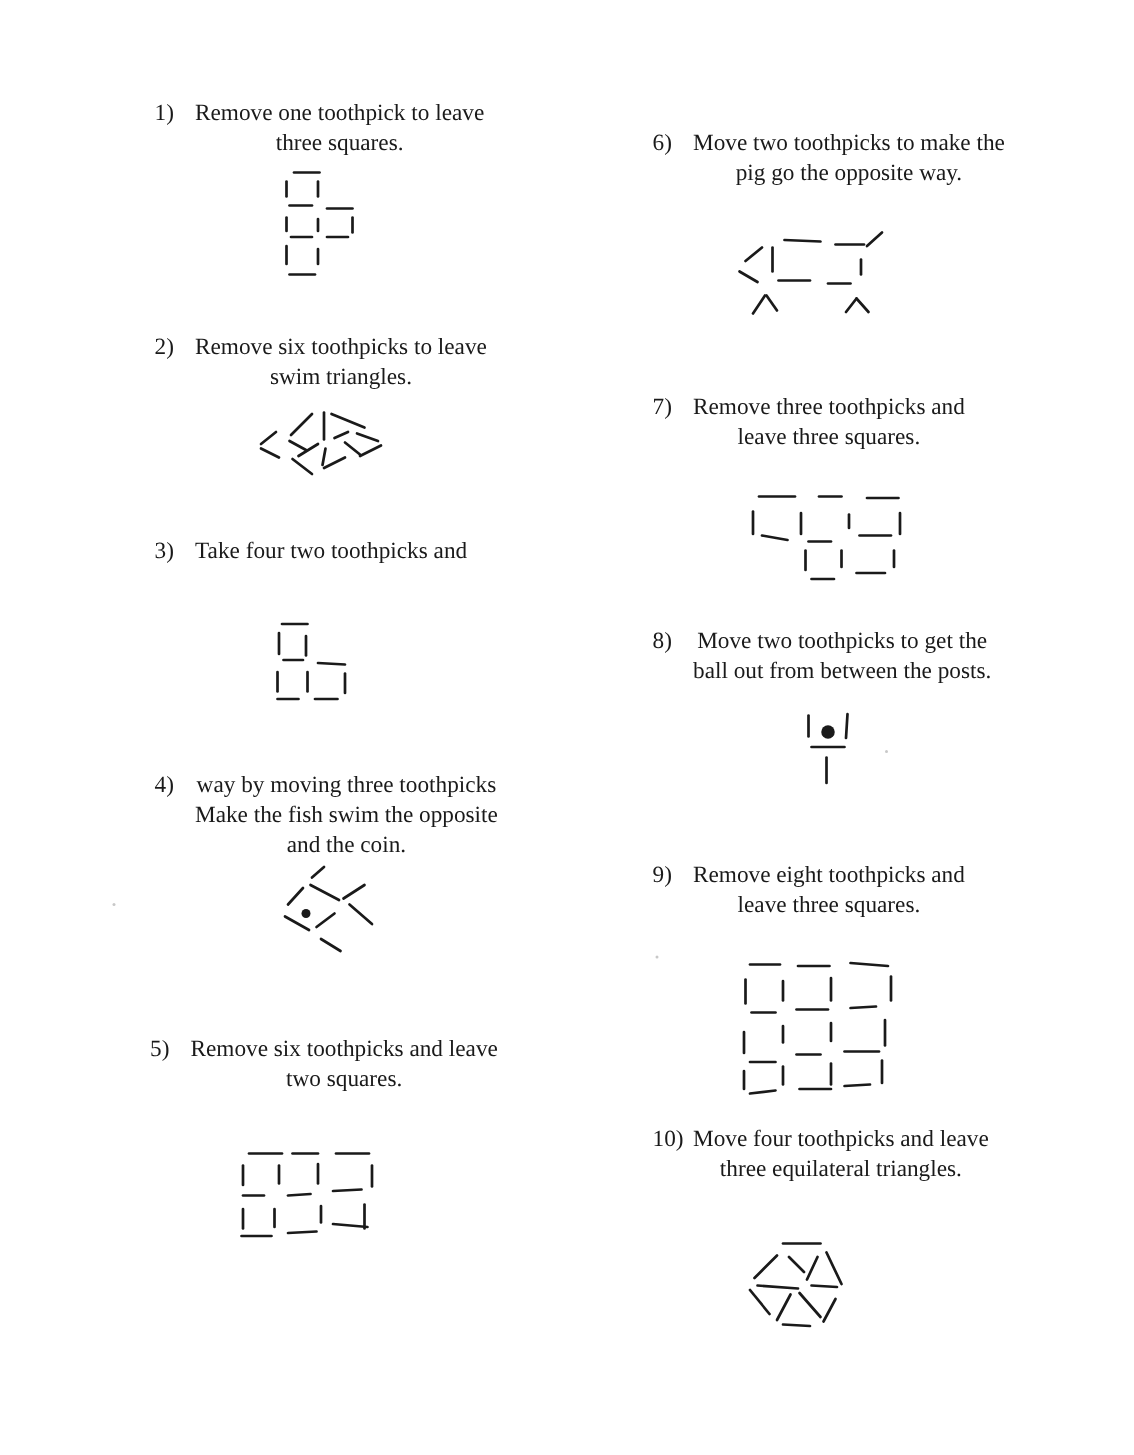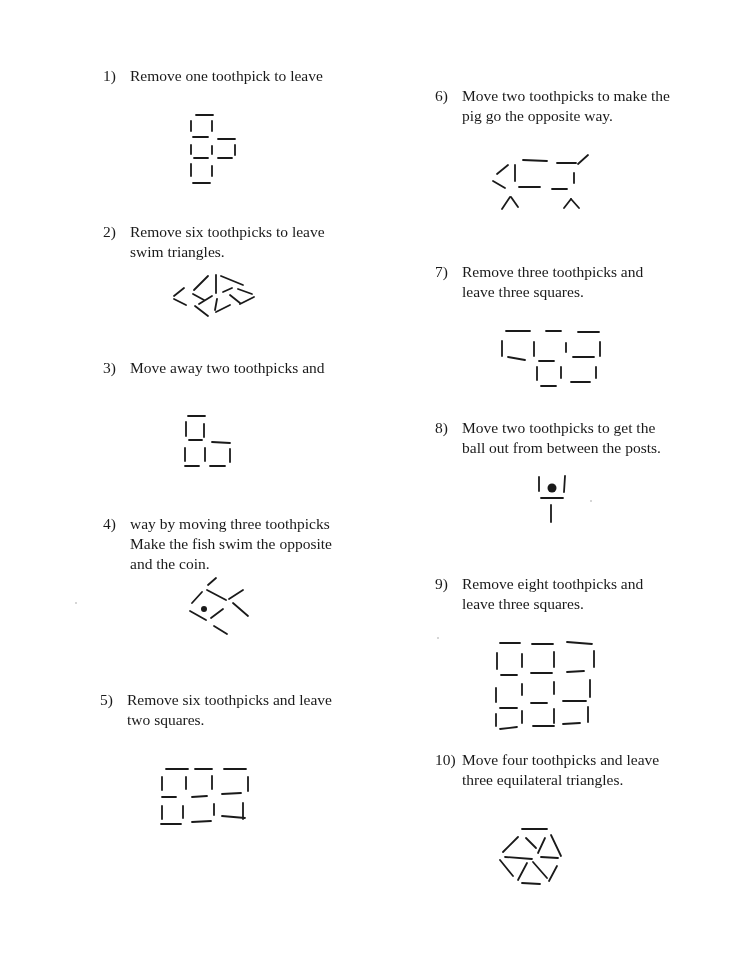--- a/index.html
+++ b/index.html
@@ -1,53 +1,54 @@
 <!DOCTYPE html>
 <html><head>
 <meta charset="utf-8">
 <style>
   html, body { margin:0; padding:0; background:#ffffff; }
   body { width:756px; height:970px; position:relative; overflow:hidden;
          font-family:"Liberation Serif","DejaVu Serif",serif; color:#1a1a1a; }
   .puzzle { position:absolute; }
   .q { position:absolute; font-size:15.5px; line-height:20px; white-space:nowrap; }
   .q .num { position:absolute; left:0; top:0; }
-  .q .txt { position:absolute; left:27px; top:0; }
+  .q .txt { position:absolute; left:27px; top:0;text-align:center; }
   .q .txt span { display:block; }
   svg.fig { position:absolute; left:0; top:0; overflow:visible; }
   svg.fig line { stroke:#1a1a1a; stroke-width:1.8; stroke-linecap:round; }
   svg.fig circle { fill:#1a1a1a; }
   .speck { position:absolute; width:2px; height:2px; background:#c8c8c8; border-radius:1px; }
 </style>
 </head>
 <body>
 
 <div>
   <div class="puzzle">
     <div class="q" style="left: 103px; top: 66px;">
       <span class="num">1)</span>
       <div class="txt">
         <span>Remove one toothpick to leave</span>
+        <span>three squares.</span>
       </div>
     </div>
   </div>
   <div class="puzzle">
     <div class="q" style="left: 103px; top: 222px;">
       <span class="num">2)</span>
       <div class="txt">
         <span>Remove six toothpicks to leave</span>
         <span>swim triangles.</span>
       </div>
     </div>
   </div>
   <div class="puzzle">
     <div class="q" style="left: 103px; top: 358px;">
       <span class="num">3)</span>
       <div class="txt">
-        <span>Move away two toothpicks and</span>
+        <span>Take four two toothpicks and</span>
       </div>
     </div>
   </div>
   <div class="puzzle">
     <div class="q" style="left: 103px; top: 514px;">
       <span class="num">4)</span>
       <div class="txt">
         <span>way by moving three toothpicks</span>
         <span>Make the fish swim the opposite</span>
         <span>and the coin.</span>

